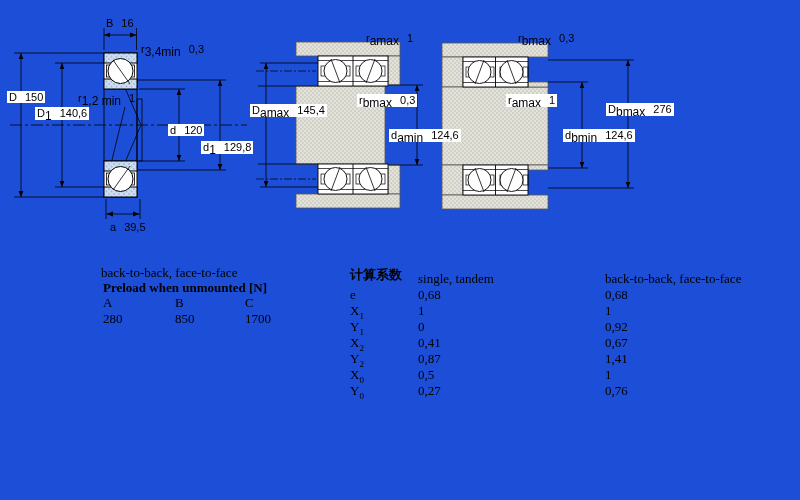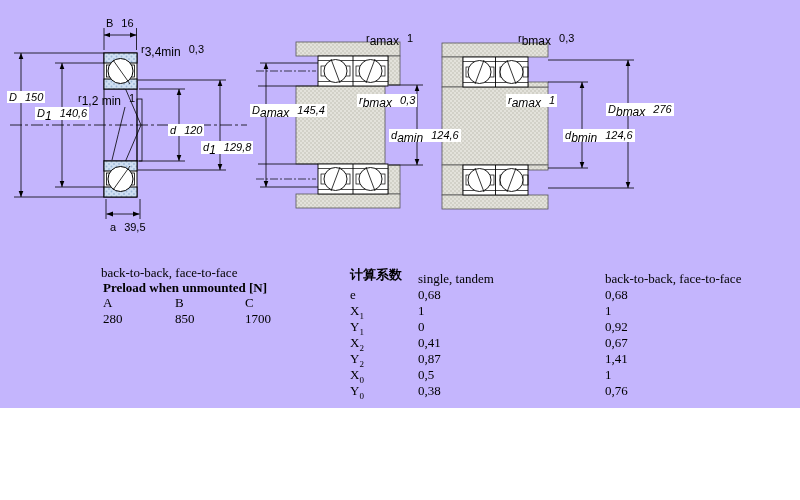--- a/index.html
+++ b/index.html
@@ -1,23 +1,23 @@
 <!DOCTYPE html>
 <html><head>
 <meta charset="utf-8">
 <style>
   html,body{margin:0;padding:0;background:#fff;}
-  #stage{position:relative;width:800px;height:408px;background:#c4b5fd;overflow:hidden;
+  #stage{position:relative;width:800px;height:500px;background:#1d4ed8;overflow:hidden;
          font-family:"Liberation Sans","DejaVu Sans",sans-serif;}
   #linework{position:absolute;left:0;top:0;}
   
   .dim{position:absolute;font-size:11px;line-height:12px;color:#000;white-space:nowrap;z-index:5;}
   .dim sub{font-size:12px;line-height:8px;}
   .dim .val{padding-left:8px;}
-  .wbg{background:#fff;padding:0 2px;font-style:italic;}
+  .wbg{background:#fff;padding:0 2px;}
   
   .ser{font-family:"Liberation Serif","DejaVu Serif",serif;font-size:13px;color:#000;}
   .abs{position:absolute;white-space:nowrap;}
   .bold{font-weight:bold;margin-top:30px;}
   .frow{position:absolute;left:350px;width:430px;height:16px;}
   .frow .c0{position:absolute;left:0;}
   .frow .c1{position:absolute;left:68px;}
   .frow .c2{position:absolute;left:255px;}
   .frow sub,.pl sub{font-size:9px;}
 </style>
@@ -250,18 +250,18 @@
       <span class="c1">0,87</span>
       <span class="c2">1,41</span>
     </div>
     <div class="frow ser" style="top:367px">
       <span class="c0"><span>X</span><sub>0</sub></span>
       <span class="c1">0,5</span>
       <span class="c2">1</span>
     </div>
     <div class="frow ser" style="top:383px">
       <span class="c0"><span>Y</span><sub>0</sub></span>
-      <span class="c1">0,38</span>
+      <span class="c1">0,27</span>
       <span class="c2">0,76</span>
     </div>
   </div>
 
 </div>
 
 </body></html>

